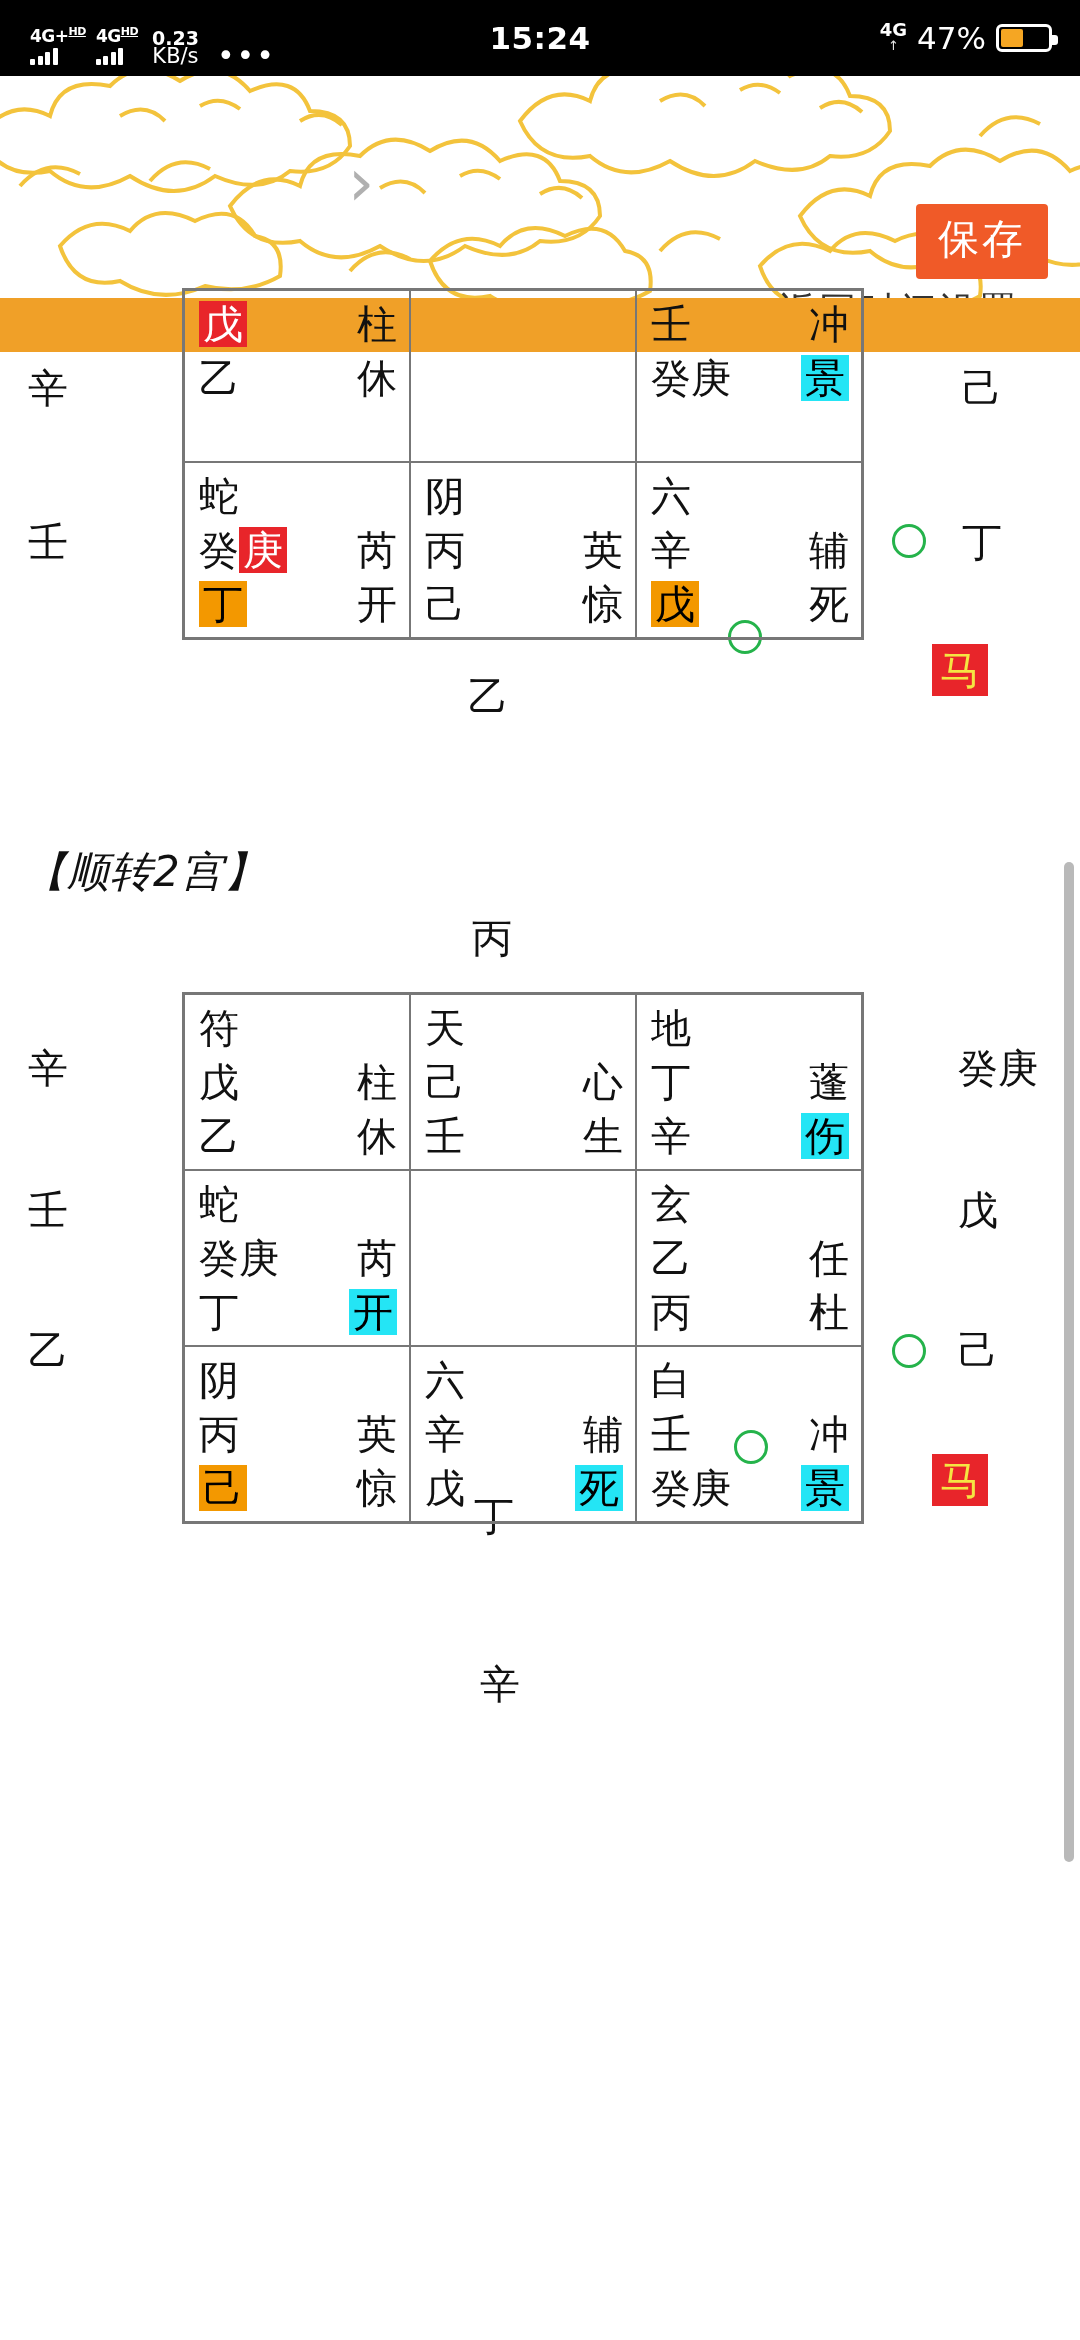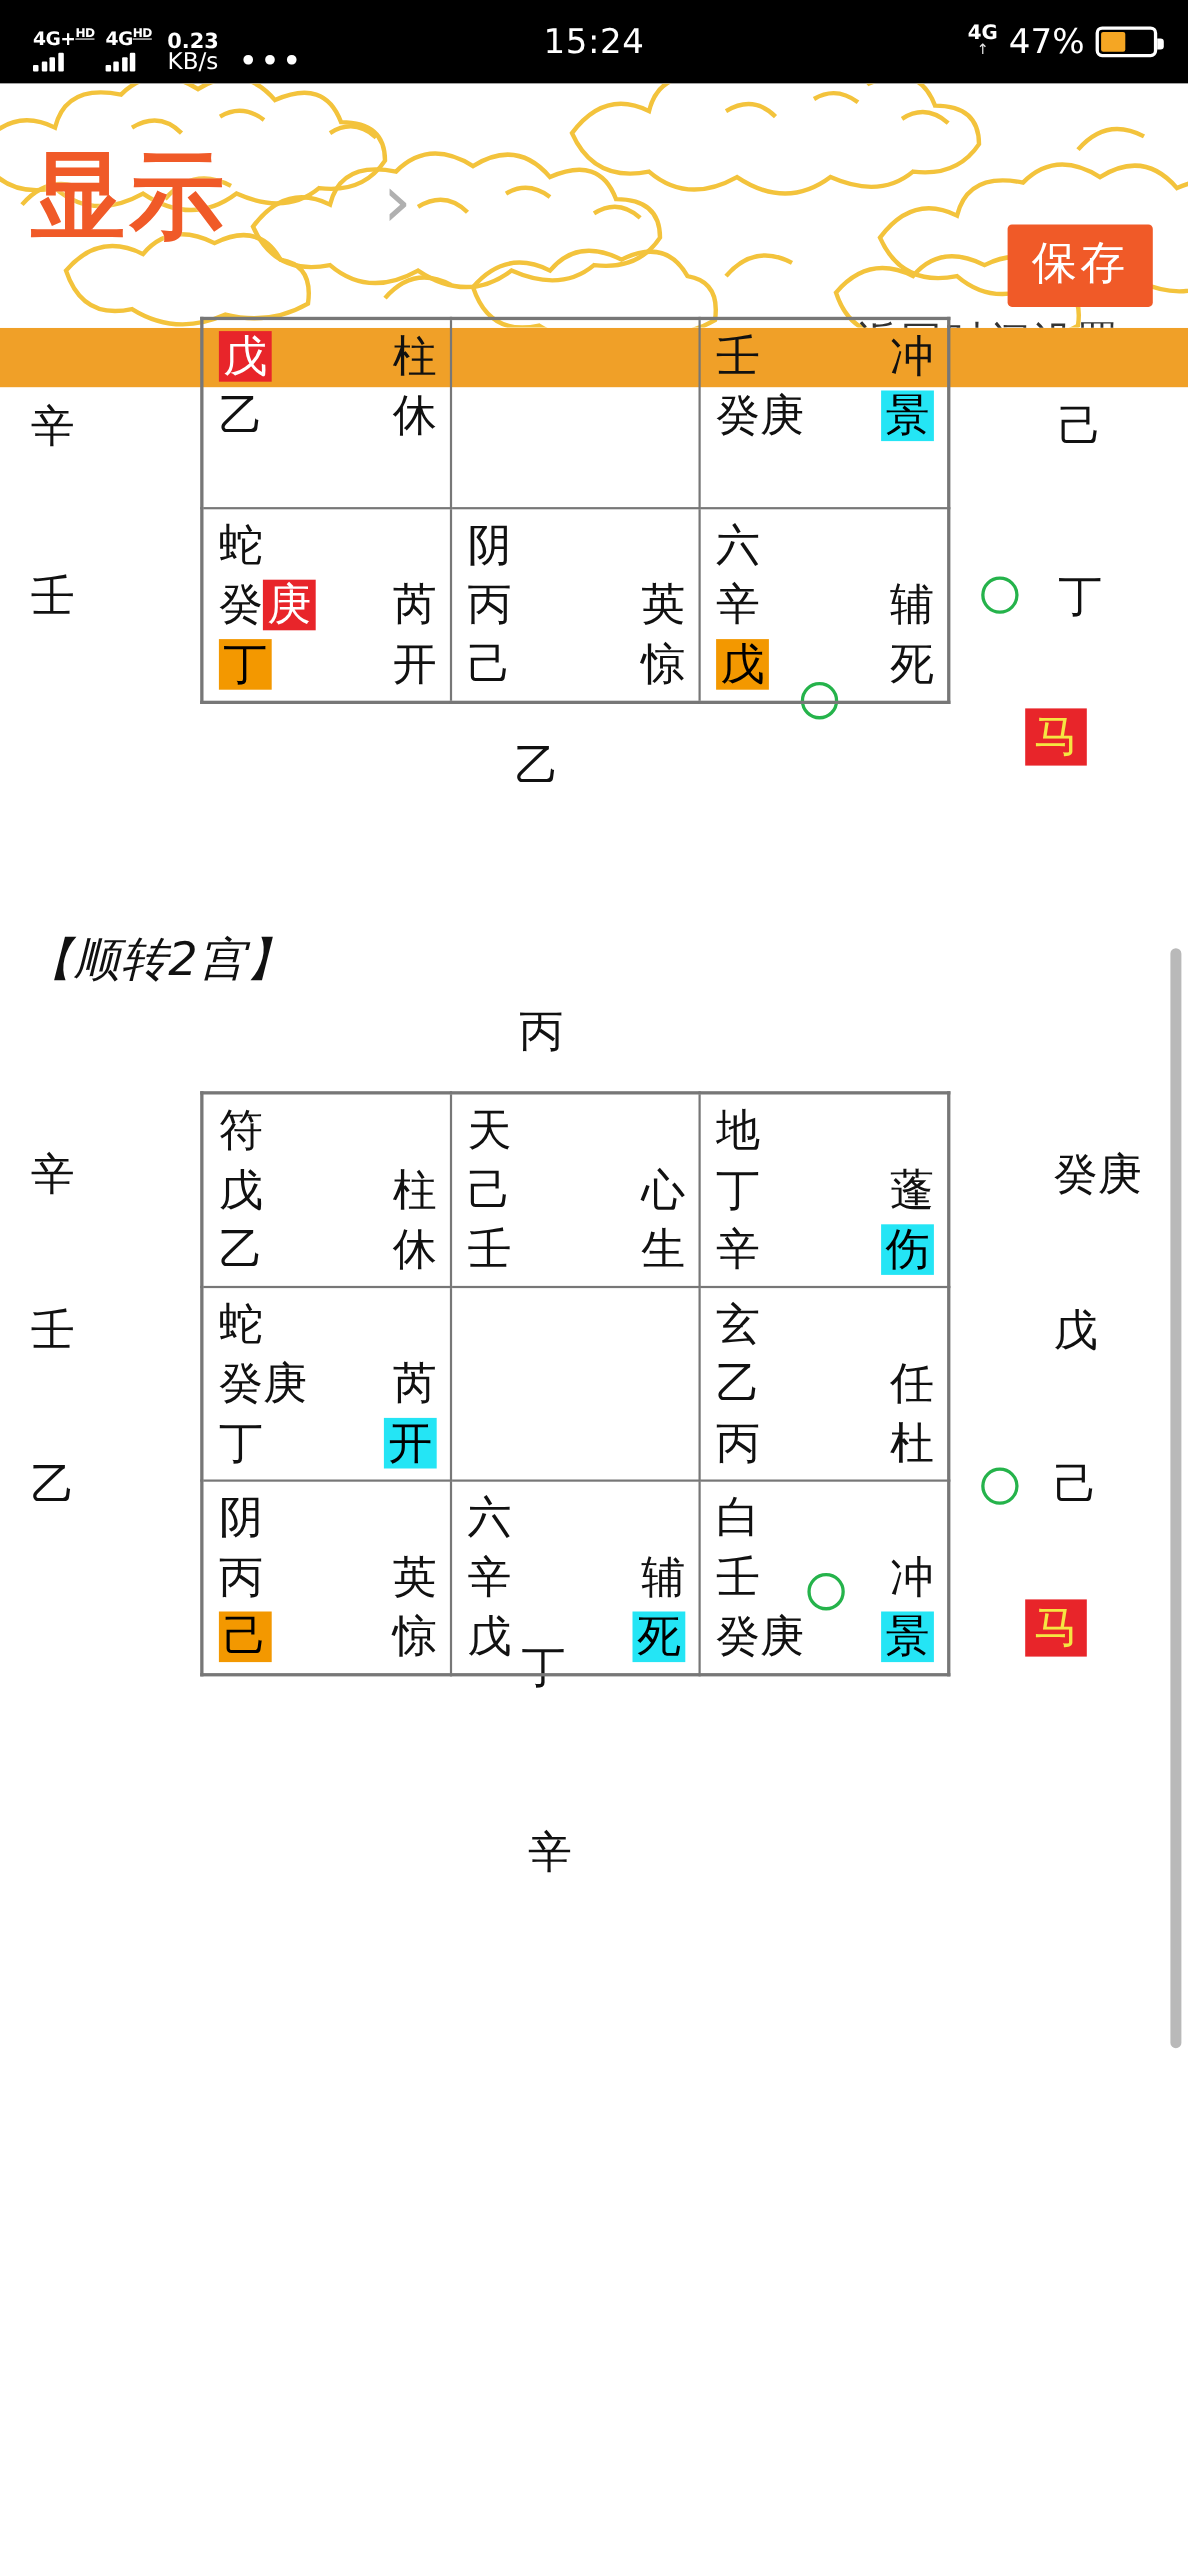--- a/index.html
+++ b/index.html
@@ -65,21 +65,21 @@
   }
   .kbs .v { font-size: 19px; font-weight: bold; }
   .kbs .u { font-size: 21px; }
   .dots { font-size: 30px; line-height: 18px; margin-left: 8px; letter-spacing: 2px; }
 
   .sb-clock {
     position: absolute;
     left: 0; right: 0;
     text-align: center;
     font-size: 31px;
-    font-weight: normal;
+    font-weight: bold;
     letter-spacing: 0.5px;
   }
   .sb-right {
     margin-left: auto;
     display: flex;
     align-items: center;
     gap: 10px;
     padding-right: 28px;
   }
   .net-ind { display: flex; flex-direction: column; align-items: center; line-height: 16px; }
@@ -285,21 +285,20 @@
       <path d="M380 112 q25 -15 45 5 M460 100 q20 -12 40 3 M540 118 q22 -14 42 4"></path>
       <path d="M520 45 q30 -40 70 -20 q10 -40 60 -30 q30 -30 70 -5 q40 -25 70 10 q45 -20 60 20 q40 0 40 35 q-20 30 -60 25 q-30 25 -75 5 q-40 30 -85 0 q-45 25 -80 -5 q-50 10 -70 -35z"></path>
       <path d="M660 25 q25 -15 45 5 M740 14 q20 -12 40 3 M820 32 q22 -14 42 4"></path>
       <path d="M800 140 q30 -40 70 -20 q10 -40 60 -30 q30 -30 70 -5 q40 -25 70 10 q45 -20 60 20 q40 0 40 35 q-20 30 -60 25 q-30 25 -75 5 q-40 30 -85 0 q-45 25 -80 -5 q-50 10 -70 -35z"></path>
       <path d="M60 170 q30 -35 70 -15 q25 -30 65 -10 q40 -20 60 15 q30 5 25 40 q-35 20 -75 10 q-45 20 -85 -5 q-45 10 -60 -35z"></path>
       <path d="M430 185 q30 -35 70 -15 q25 -30 65 -10 q40 -20 60 15 q30 5 25 40 q-35 20 -75 10 q-45 20 -85 -5 q-45 10 -60 -35z"></path>
       <path d="M760 190 q30 -35 70 -15 q25 -30 65 -10 q40 -20 60 15 q30 5 25 40 q-35 20 -75 10 q-45 20 -85 -5 q-45 10 -60 -35z"></path>
       <path d="M20 110 q26 -30 60 -12 M150 105 q26 -30 60 -12 M350 195 q26 -30 60 -12 M660 175 q26 -30 60 -12 M980 60 q26 -30 60 -12"></path>
     </g>
   </svg>
-  <div class="banner-title">显示</div>
   <div class="banner-arrow">›</div>
   <div class="save-btn">保存</div>
   <div class="back-link">返回时间设置 ›</div>
 </div>
 <div class="orange-bar"></div>
 
 <div class="pan-block" style="height:470px;">
   <div class="side-lbl" style="left:28px; top:12px;">辛</div>
   <div class="side-lbl" style="left:28px; top:166px;">壬</div>
   <div class="side-lbl" style="left:962px; top:12px;">己</div>

